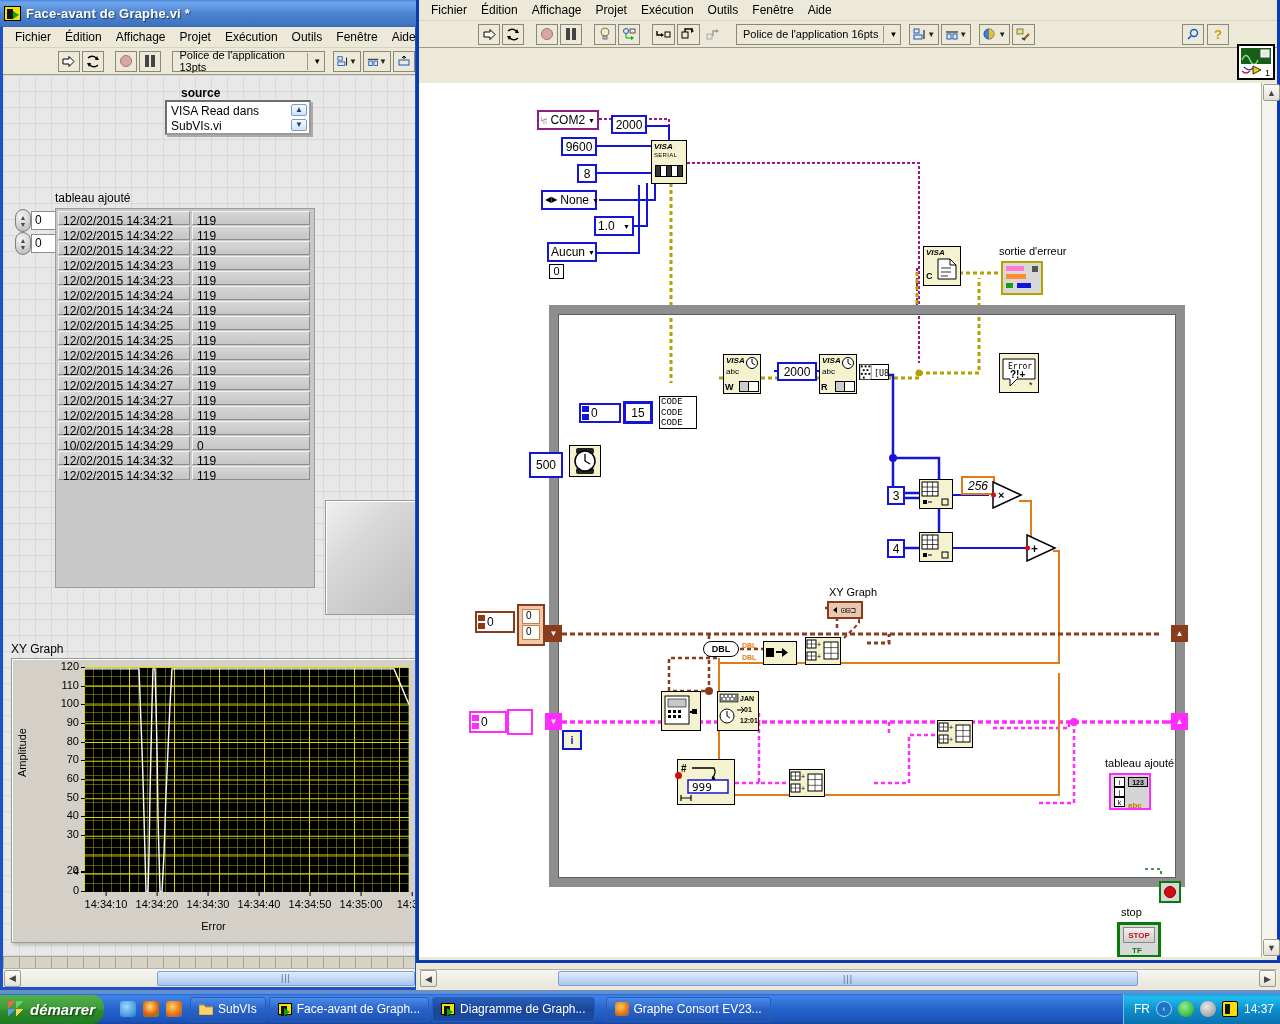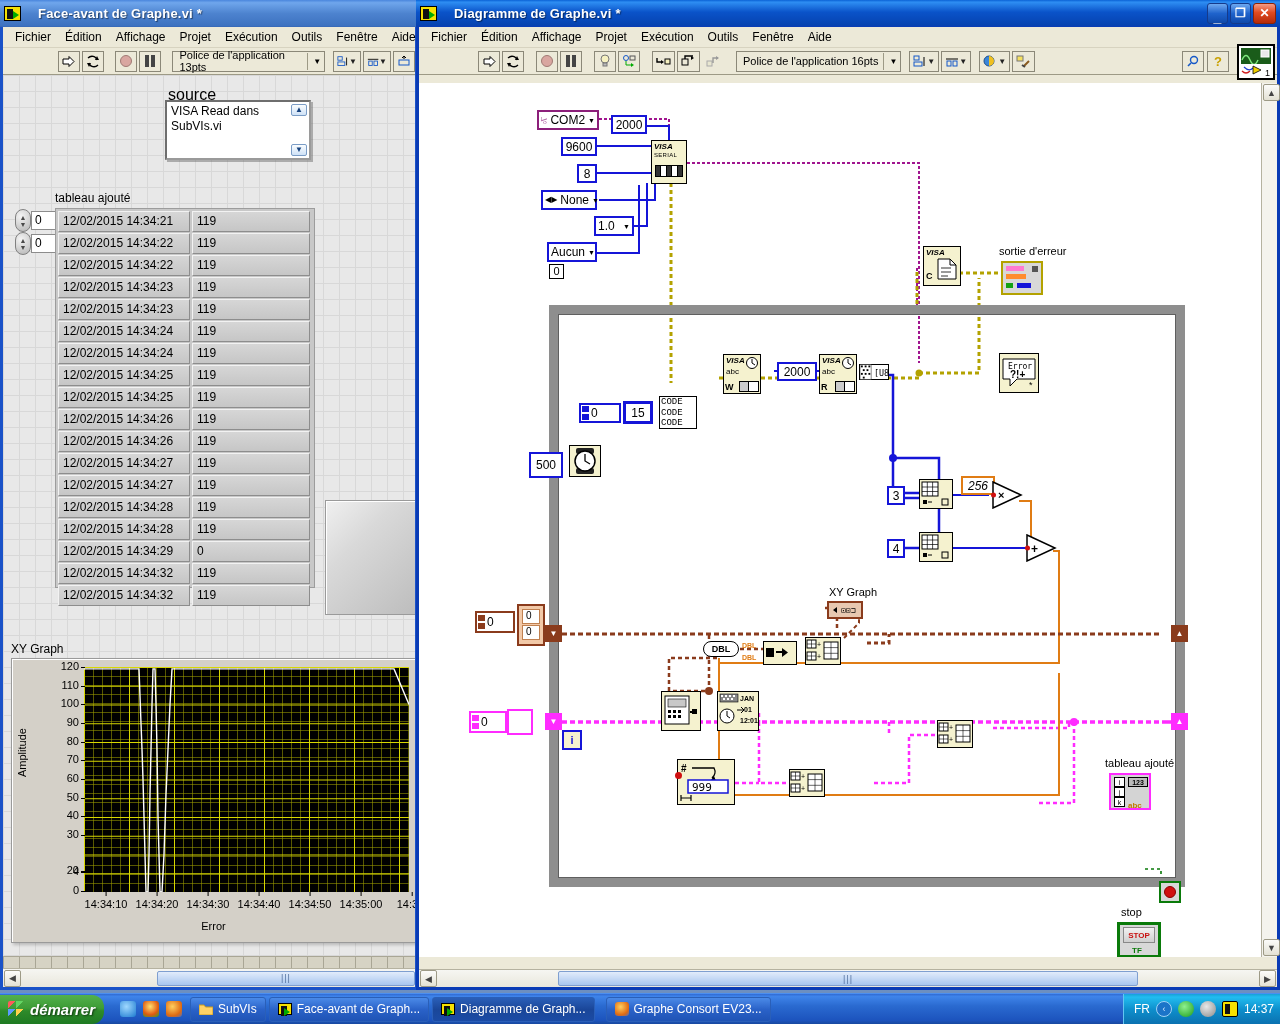--- a/index.html
+++ b/index.html
@@ -33,21 +33,21 @@
     padding: 0 2px 0 4px;
     color: #fff;
     position: relative;
   }
   .titlebar.inactive {
     background: linear-gradient(to bottom,#4a86dd 0%,#6fa6ec 10%,#4d83cf 50%,#3d72c0 95%,#3566b5 100%);
   }
   .title-text {
     font-size: 13px; font-weight: bold;
     text-shadow: 1px 1px 1px rgba(0,0,0,.5);
-    margin-left: 17px; white-space: nowrap;
+    margin-left: 5px; white-space: nowrap;
     letter-spacing: .2px;
   }
   .vi-icon {
     width: 17px; height: 15px;
     background: #f6e100;
     border: 1px solid #000;
     position: relative; flex: 0 0 auto;
   }
   .vi-icon::before {
     content:''; position:absolute; left:2px; top:2px;
@@ -113,44 +113,44 @@
     width:412px; height:882px;
     background:#e8e8e8;
     background-image:
       linear-gradient(to right, #d8d8d8 1px, transparent 1px),
       linear-gradient(to bottom, #d8d8d8 1px, transparent 1px);
     background-size:16px 16px;
     overflow:hidden;
   }
 
   
-  #source-label { position:absolute; left:165px; top:11px; font-size:16px; color:#000; }
+  #source-label { position:absolute; left:178px; top:11px; font-size:12px; color:#000;font-weight:bold; }
   #source-box {
-    position:absolute; left:162px; top:25px; width:146px; height:60px;
+    position:absolute; left:162px; top:25px; width:146px; height:35px;
     background:#fff; border:2px solid #9a9a9a;
     border-top-color:#6e6e6e; border-left-color:#6e6e6e;
     box-shadow: 2px 2px 0 rgba(120,120,120,.55);
     font-size:12px; padding:2px 4px; line-height:15px; color:#000;
   }
   .sb-arrow {
     position:absolute; right:2px; width:16px; height:12px;
     background:linear-gradient(to bottom,#fafdff,#cfe2f7);
     border:1px solid #7a9cc6; border-radius:2px;
     font-size:8px; text-align:center; line-height:10px; color:#16427e;
   }
 
   
   #tbl-label { position:absolute; left:52px; top:116px; font-size:12px; }
   #tbl-wrap {
     position:absolute; left:52px; top:133px;
     width:260px; height:380px;
     border:1px solid #9c9c9c; background:#c8c8c8;
     padding:1px;
   }
-  .trow { display:flex; height:22px; }
+  .trow { display:flex; height:15px; }
   .tcell {
     background: linear-gradient(to bottom,#d6d6d6,#c6c6c6);
     border:1px solid;
     border-color:#f2f2f2 #8d8d8d #8d8d8d #f2f2f2;
     font-size:12px; color:#000;
     padding:2px 0 0 4px;
     margin:1px 1px 0 1px;
   }
   .tcell.c1 { width:132px; }
   .tcell.c2 { width:118px; }
@@ -509,21 +509,21 @@
             </div>
             <div class="trow">
               <div class="tcell c1">12/02/2015 14:34:28</div>
               <div class="tcell c2">119</div>
             </div>
             <div class="trow">
               <div class="tcell c1">12/02/2015 14:34:28</div>
               <div class="tcell c2">119</div>
             </div>
             <div class="trow">
-              <div class="tcell c1">12/02/2015 14:34:29</div>
+              <div class="tcell c1">10/02/2015 14:34:29</div>
               <div class="tcell c2">0</div>
             </div>
             <div class="trow">
               <div class="tcell c1">12/02/2015 14:34:32</div>
               <div class="tcell c2">119</div>
             </div>
             <div class="trow">
               <div class="tcell c1">12/02/2015 14:34:32</div>
               <div class="tcell c2">119</div>
             </div>
@@ -570,35 +570,20 @@
 
     <div id="fp-ruler"></div>
     <div id="fp-hscroll">
       <div class="sc-btn">◀</div>
       <div class="sc-thumb" style="width:260px;margin-left:135px">|||</div>
     </div>
   </div>
 </div>
 
 <div class="window" id="bd-window">
-  <div class="titlebar">
-    <div class="vi-icon"></div>
-    <div class="title-text">Diagramme de Graphe.vi *</div>
-    <div class="win-btns">
-      <div class="wbtn minb">
-            <span class="g">_</span>
-          </div>
-      <div class="wbtn">
-            <span class="g">❐</span>
-          </div>
-      <div class="wbtn close">
-            <span class="g">✕</span>
-          </div>
-    </div>
-  </div>
   <div class="win-frame" style="height:963px;">
     <div class="menubar">
       <span>Fichier</span>
       <span>Édition</span>
       <span>Affichage</span>
       <span>Projet</span>
       <span>Exécution</span>
       <span>Outils</span>
       <span>Fenêtre</span>
       <span>Aide</span>

